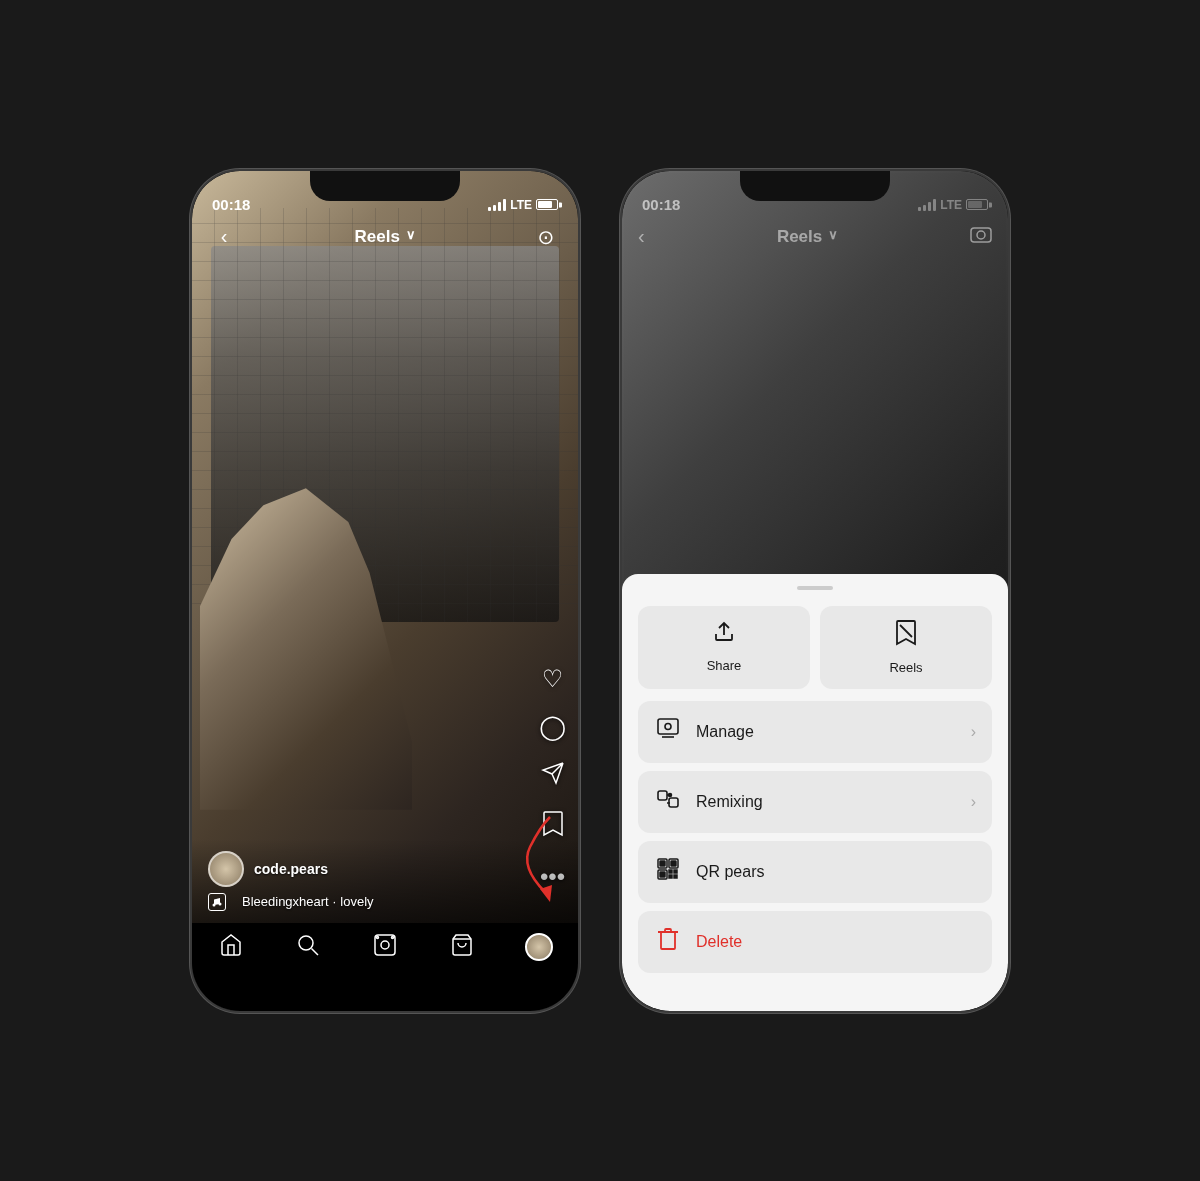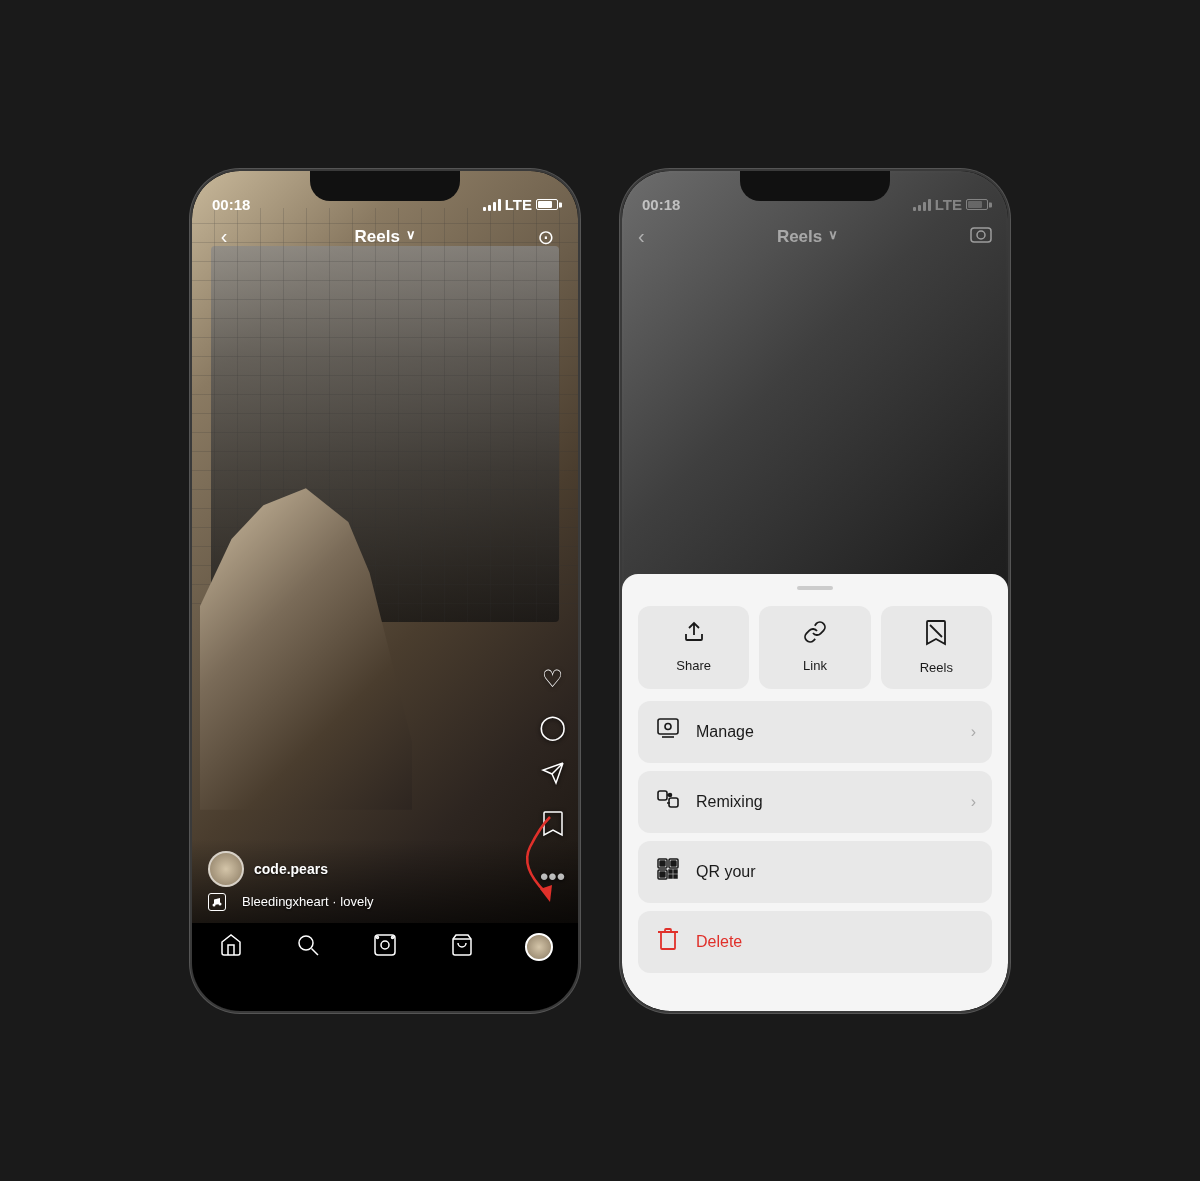--- a/index.html
+++ b/index.html
@@ -90,21 +90,21 @@
       gap: 2px;
       height: 12px;
     }
     .signal-bars span {
       width: 3px;
       background: white;
       border-radius: 1px;
     }
 
     .lte-text {
-      font-size: 15px;
+      font-size: 12px;
       font-weight: 600;
       color: white;
     }
 
     .battery-icon {
       width: 22px;
       height: 11px;
       border: 1.5px solid white;
       border-radius: 2px;
       position: relative;
@@ -608,29 +608,20 @@
 
       <div class="sheet-top-row">
         <div class="sheet-icon-btn">
           <span class="sheet-icon-symbol">
             <svg width="24" height="24" viewBox="0 0 24 24" fill="none" stroke="#1a1a1a" stroke-width="1.8">
               <path d="M12 3v12M7 8l5-5 5 5"></path>
               <path d="M4 14v5a1 1 0 001 1h14a1 1 0 001-1v-5"></path>
             </svg>
           </span>
           <span class="sheet-icon-label">Share</span>
-        </div>
-        <div class="sheet-icon-btn">
-          <span class="sheet-icon-symbol">
-            <svg width="24" height="24" viewBox="0 0 24 24" fill="none" stroke="#1a1a1a" stroke-width="1.8">
-              <path d="M10 13a5 5 0 007.54.54l3-3a5 5 0 00-7.07-7.07L11.75 5.76"></path>
-              <path d="M14 11a5 5 0 00-7.54-.54l-3 3a5 5 0 007.07 7.07l1.71-1.71"></path>
-            </svg>
-          </span>
-          <span class="sheet-icon-label">Link</span>
         </div>
         <div class="sheet-icon-btn">
           <span class="sheet-icon-symbol">
             <svg width="22" height="26" viewBox="0 0 22 26" fill="none" stroke="#1a1a1a" stroke-width="1.8">
               <path d="M3 1h16a1 1 0 011 1v22l-9-5-9 5V2a1 1 0 011-1z"></path>
               <line x1="5" y1="5" x2="17" y2="17" stroke="#1a1a1a" stroke-width="1.8"></line>
             </svg>
           </span>
           <span class="sheet-icon-label">Reels</span>
         </div>
@@ -670,21 +661,21 @@
             <rect x="2" y="13" width="9" height="9" rx="1"></rect>
             <rect x="4" y="4" width="5" height="5" fill="#1a1a1a" rx="0.5"></rect>
             <rect x="15" y="4" width="5" height="5" fill="#1a1a1a" rx="0.5"></rect>
             <rect x="4" y="15" width="5" height="5" fill="#1a1a1a" rx="0.5"></rect>
             <rect x="13" y="13" width="3" height="3" fill="#1a1a1a"></rect>
             <rect x="18" y="13" width="3" height="3" fill="#1a1a1a"></rect>
             <rect x="13" y="18" width="3" height="3" fill="#1a1a1a"></rect>
             <rect x="18" y="18" width="3" height="3" fill="#1a1a1a"></rect>
           </svg>
         </span>
-        <span class="sheet-item-text">QR your</span>
+        <span class="sheet-item-text">QR pears</span>
       </div>
 
       <div class="sheet-list-item sheet-item-delete">
         <span class="sheet-item-icon" style="color:#e0302a;">
           <svg width="22" height="24" viewBox="0 0 22 24" fill="none" stroke="#e0302a" stroke-width="1.8">
             <path d="M1 5h20M8 5V3a1 1 0 011-1h4a1 1 0 011 1v2M18 5v16a1 1 0 01-1 1H5a1 1 0 01-1-1V5"></path>
           </svg>
         </span>
         <span class="sheet-item-text" style="color:#e0302a;">Delete</span>
       </div>

